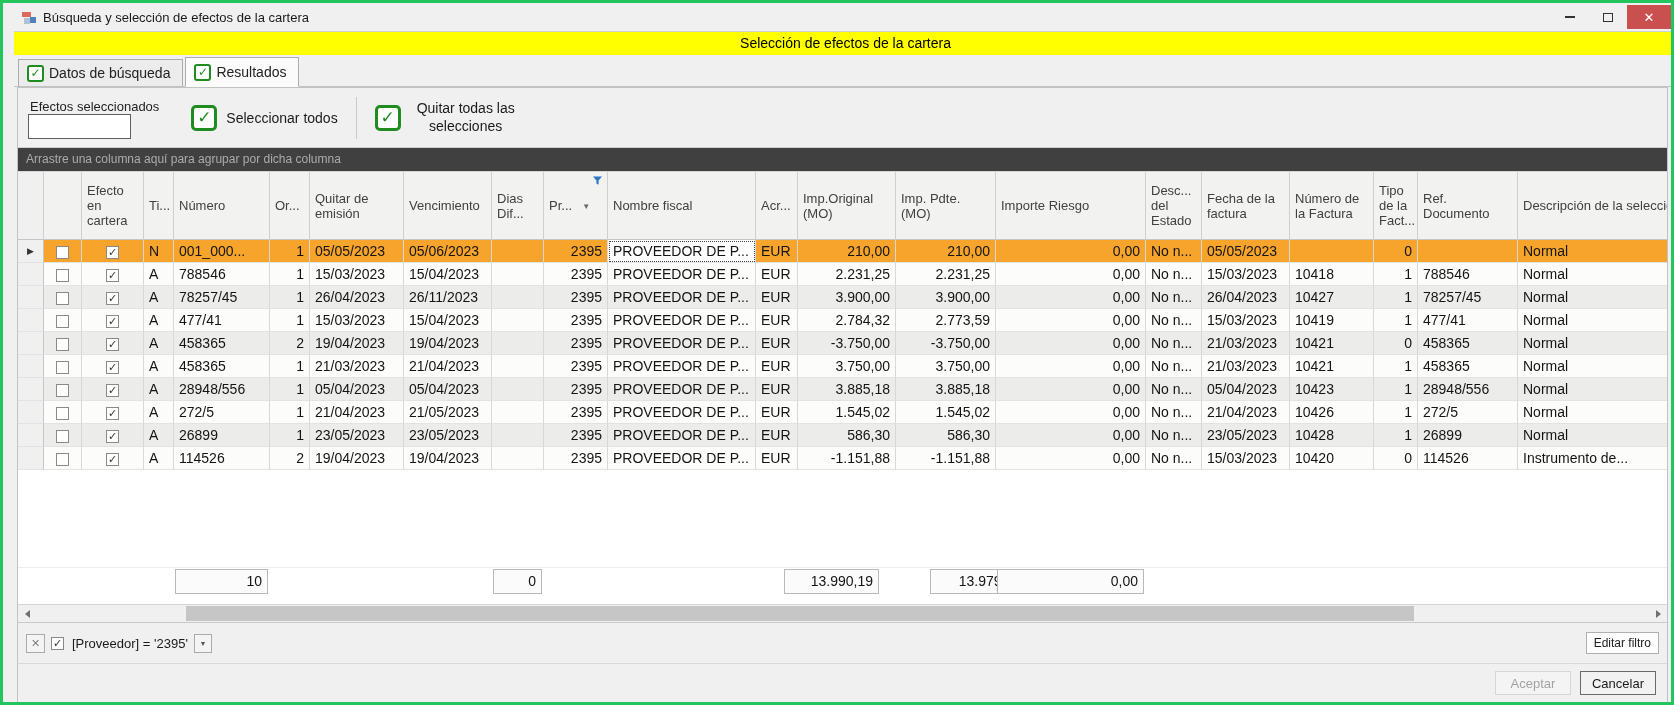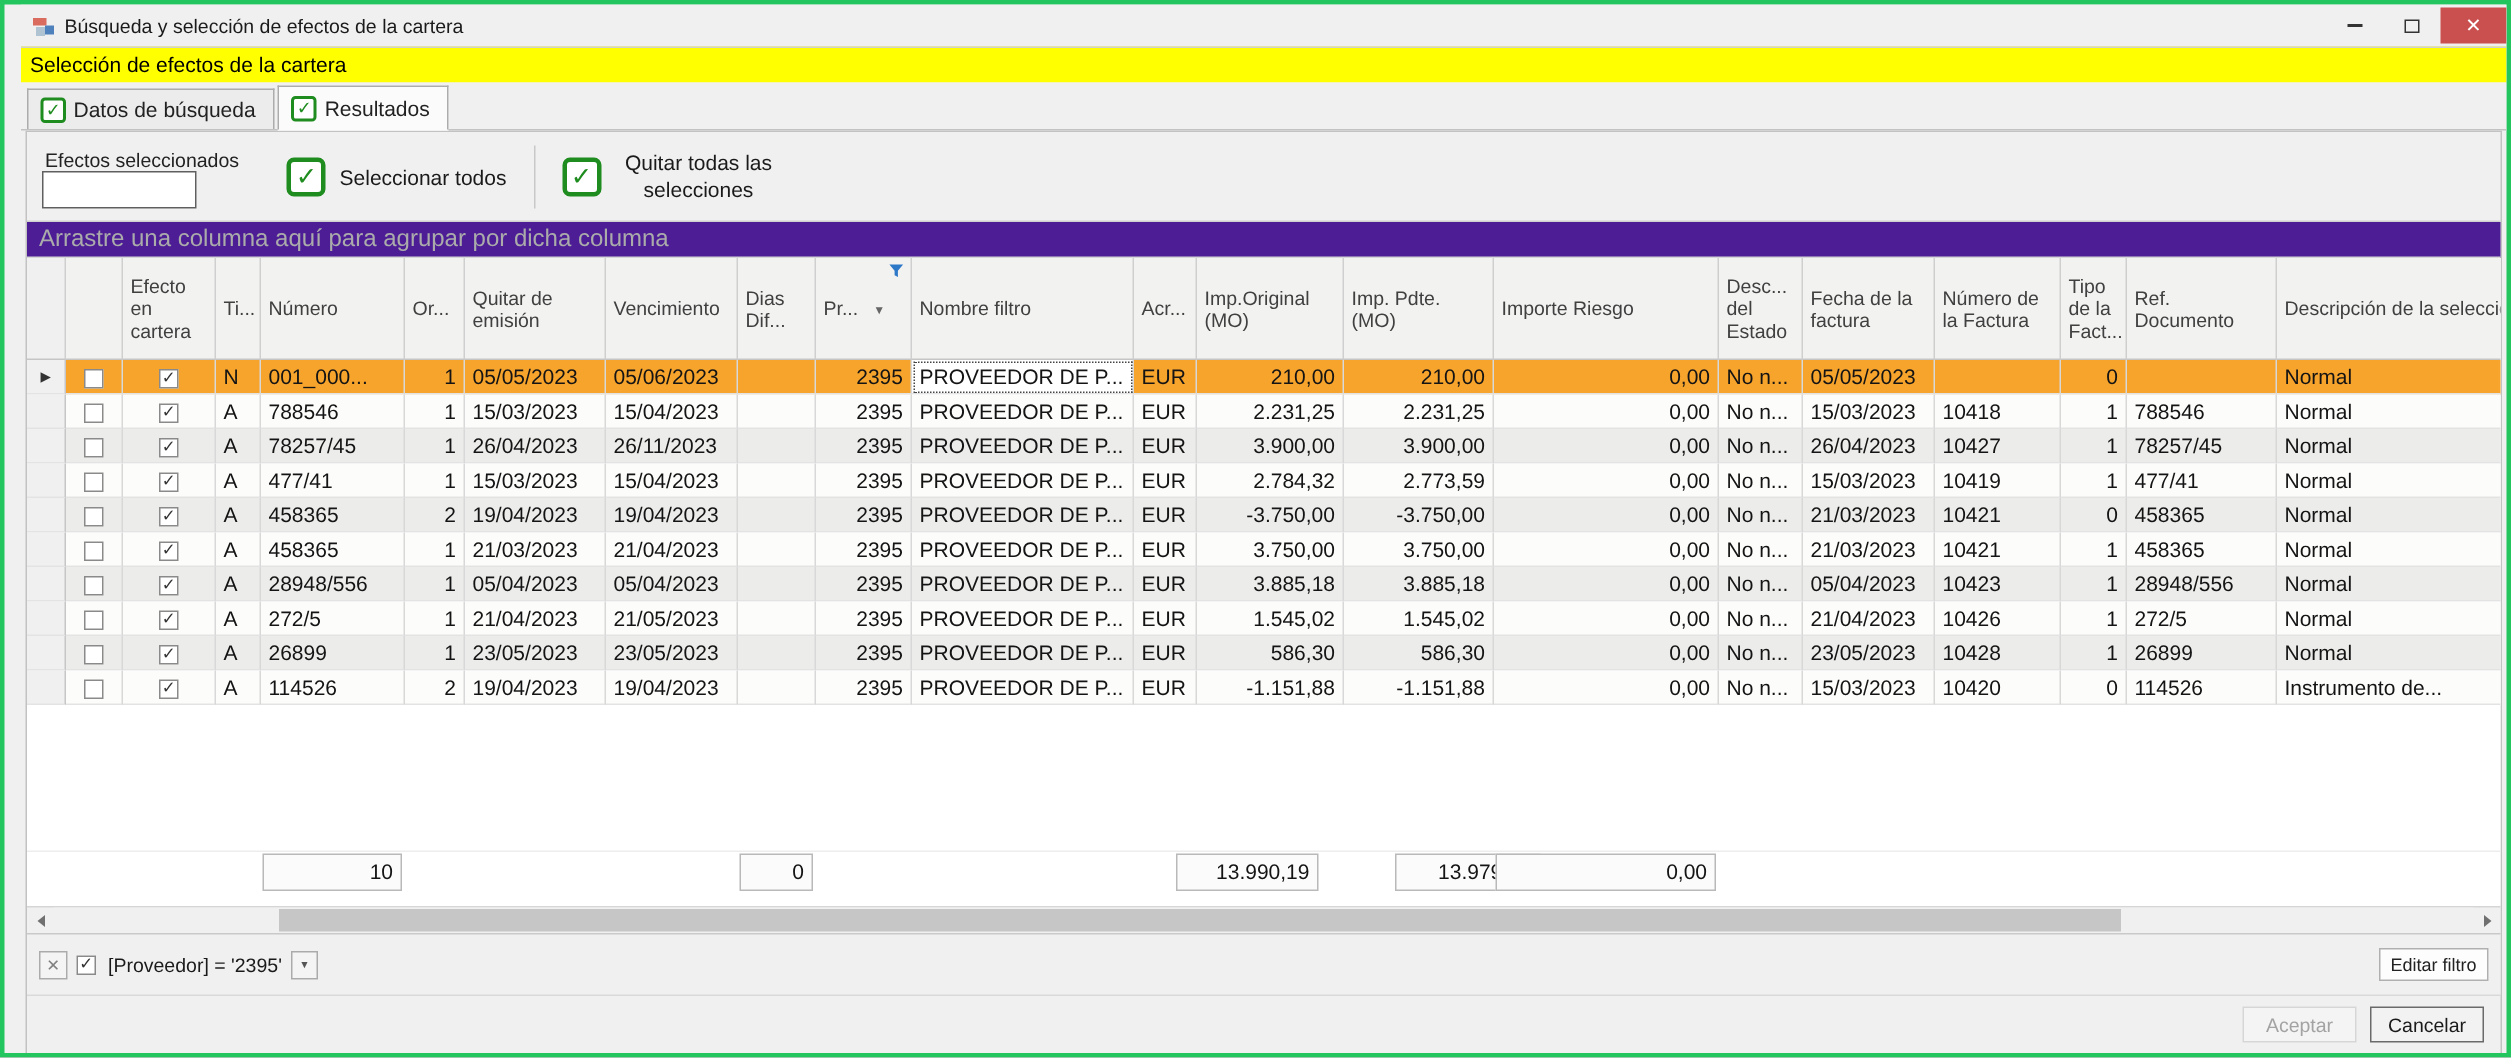--- a/index.html
+++ b/index.html
@@ -14,21 +14,21 @@
   .appicon{width:16px;height:16px;margin-right:6px;flex:none;}
   .title{font-size:13px;color:#1a1a1a;flex:1;white-space:nowrap;}
   .winbtns{display:flex;align-items:center;height:100%;}
   .winbtn{width:38px;height:24px;display:flex;align-items:center;justify-content:center;cursor:default;}
   .minbar{width:10px;height:2px;background:#333;display:inline-block;}
   .maxbox{width:10px;height:9px;border:1px solid #333;display:inline-block;}
   .closebtn{background:var(--red);width:44px;height:24px;color:#fff;font-size:13px;font-weight:bold;}
 
   
   .banner{height:24px;background:var(--yellow);border-top:1px solid #d0d0d0;font-size:14px;color:#000;
-          line-height:23px;padding-left:6px;}
+          line-height:23px;padding-left:6px;text-align:center;}
 
   
   .tabstrip{height:32px;background:#f0f0f0;display:flex;align-items:flex-end;padding-left:4px;border-bottom:1px solid #c2c2c2;}
   .tab{display:flex;align-items:center;gap:5px;font-size:14px;color:#222;background:#ececec;
        border:1px solid #acacac;border-bottom:none;padding:4px 12px 4px 8px;height:27px;margin-right:2px;}
   .tab.active{background:#fbfbfb;height:30px;margin-bottom:-1px;border-bottom:1px solid #fbfbfb;}
   .chk{display:inline-flex;align-items:center;justify-content:center;background:#fff;color:var(--green);
        border:2px solid var(--green);border-radius:3px;width:17px;height:17px;font-size:12px;font-weight:bold;flex:none;}
   .chk.big{width:26px;height:26px;border-width:3px;border-radius:5px;font-size:17px;}
 
@@ -38,21 +38,21 @@
   
   .toolbar{height:60px;border-bottom:1px solid #d0d0d0;display:flex;align-items:center;padding:0 10px;flex:none;}
   .field{display:flex;flex-direction:column;margin-right:22px;}
   .field label{font-size:13px;color:#222;margin:2px 0 0 2px;}
   .field input{width:103px;height:25px;border:1px solid #5f5f5f;background:#fff;font-size:14px;padding:0 4px;}
   .toolbtn{display:flex;align-items:center;gap:9px;font-size:14px;color:#1a1a1a;padding:4px 10px;}
   .toolbtn .lbl2{width:112px;text-align:center;line-height:1.25;}
   .vsep{width:1px;height:42px;background:#c8c8c8;margin:0 8px;}
 
   
-  .groupbar{height:24px;border-bottom:1px solid #d6d6d6;background:#4c1d95;color:#ababab;font-size:16px;
+  .groupbar{height:24px;border-bottom:1px solid #d6d6d6;background:#404040;color:#ababab;font-size:12px;
             line-height:23px;padding-left:8px;flex:none;}
 
   
   .gridbody{height:432px;background:#fff;overflow:hidden;position:relative;flex:none;}
   table{border-collapse:separate;border-spacing:0;table-layout:fixed;width:1700px;}
   th{height:68px;background:#f2f2f1;border-right:1px solid #cfcfcf;border-bottom:1px solid #c5c5c5;
      font-weight:normal;font-size:13px;color:#404040;text-align:left;vertical-align:middle;
      padding:2px 5px;position:relative;overflow:hidden;}
   th.h-ind{background:#f0f0f0;}
   .funnel{position:absolute;top:3px;right:4px;width:11px;height:11px;}
@@ -190,21 +190,21 @@
               <th class="h-efecto"><span>Efecto en cartera</span></th>
               <th class="h-ti"><span>Ti...</span></th>
               <th class="h-numero"><span>Número</span></th>
               <th class="h-or"><span>Or...</span></th>
               <th class="h-femision"><span>Quitar de emisión</span></th>
               <th class="h-venc"><span>Vencimiento</span></th>
               <th class="h-dias"><span>Dias Dif...</span></th>
               <th class="h-pr"><span>Pr...</span><svg viewBox="0 0 12 12" class="funnel">
                   <path d="M1 1.5h10L7.2 6v4.6L4.8 9.2V6Z" fill="#2e78c8"></path>
                 </svg><span class="caret">▼</span></th>
-              <th class="h-nombre"><span>Nombre filtro</span></th>
+              <th class="h-nombre"><span>Nombre fiscal</span></th>
               <th class="h-acr"><span>Acr...</span></th>
               <th class="h-imporig"><span>Imp.Original (MO)</span></th>
               <th class="h-imppdte"><span>Imp. Pdte. (MO)</span></th>
               <th class="h-riesgo"><span>Importe Riesgo</span></th>
               <th class="h-descestado"><span>Desc... del Estado</span></th>
               <th class="h-ffactura"><span>Fecha de la factura</span></th>
               <th class="h-numfact"><span>Número de la Factura</span></th>
               <th class="h-tipofact"><span>Tipo de la Fact...</span></th>
               <th class="h-refdoc"><span>Ref. Documento</span></th>
               <th class="h-categoria"><span>Descripción de la selección</span></th>

